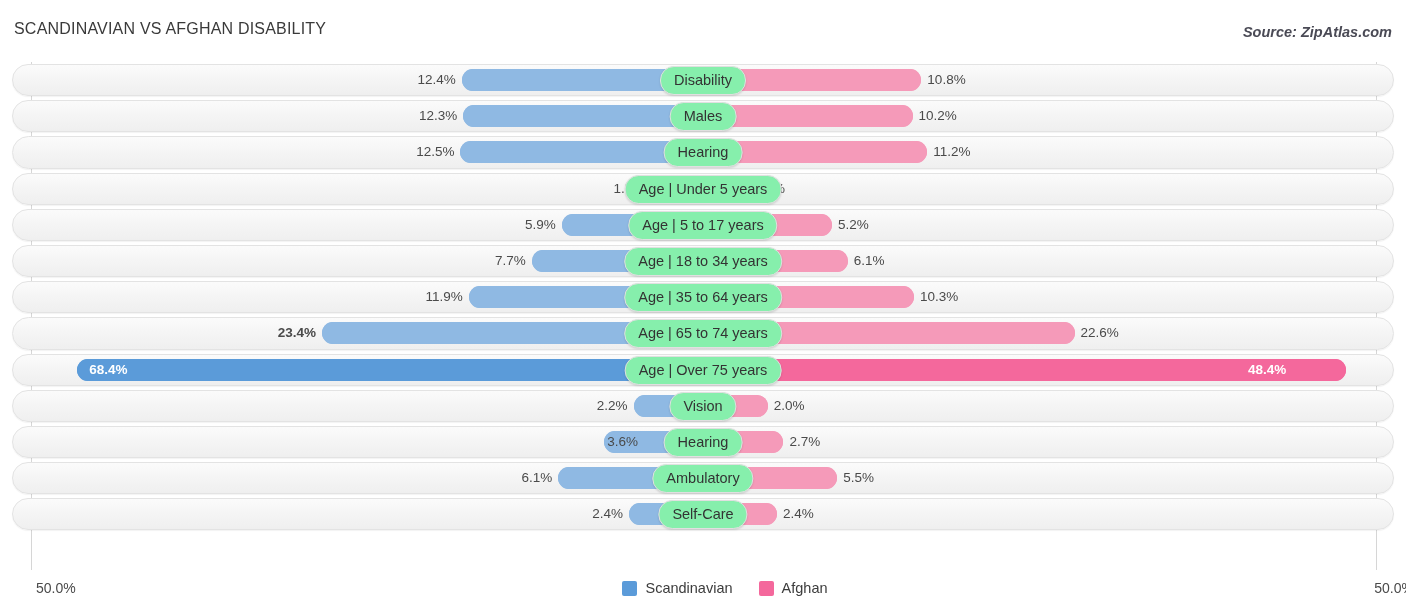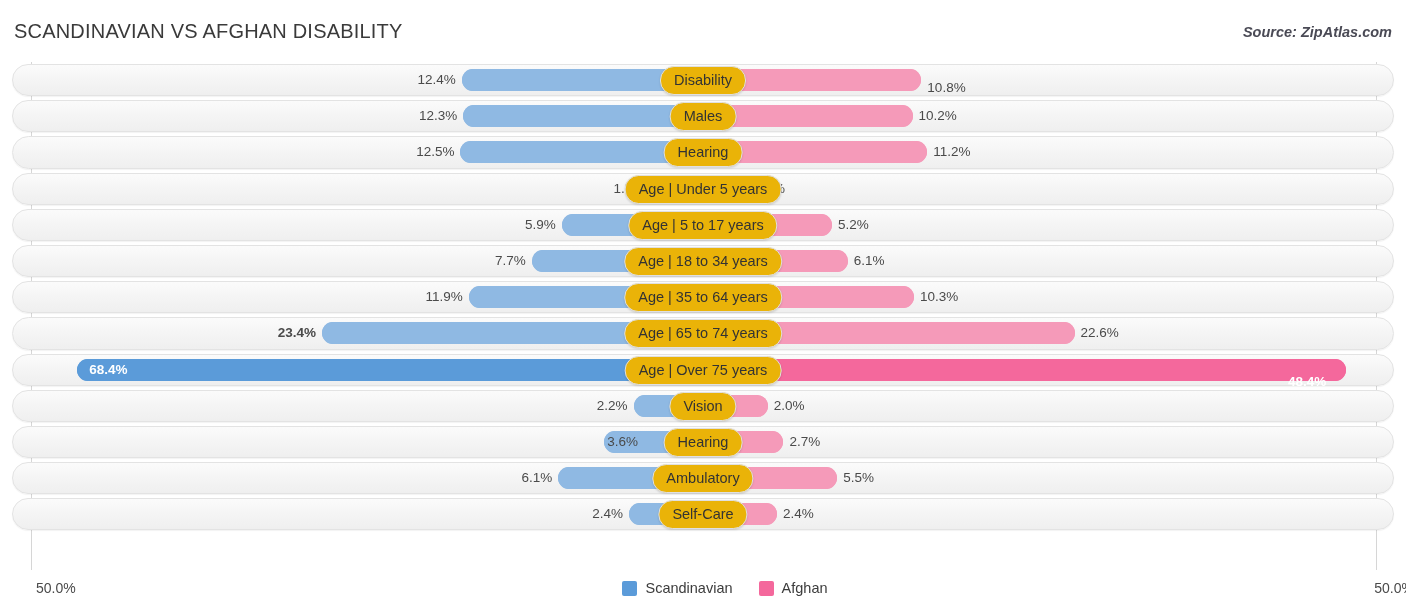--- a/index.html
+++ b/index.html
@@ -10,21 +10,21 @@
     font-family:"Liberation Sans","DejaVu Sans",sans-serif;
     color:#3c3c3c;
     overflow:hidden;
     position:relative;
   }
   .header{
     position:absolute;left:0;top:0;width:1406px;height:62px;
   }
   .title{
     position:absolute;left:14px;top:20px;
-    font-size:20px;letter-spacing:.2px;color:#3a3a3a;
+    font-size:16px;letter-spacing:.2px;color:#3a3a3a;
     font-weight:400;white-space:nowrap;
   }
   .source{
     position:absolute;right:14px;top:24px;
     font-size:14.5px;font-style:italic;font-weight:bold;color:#4a4a55;
     white-space:nowrap;
   }
   .plot{
     position:absolute;left:0;top:62px;width:1406px;height:508px;
   }
@@ -77,21 +77,21 @@
     position:absolute;top:9px;
     font-size:13.5px;color:#4a4a4a;white-space:nowrap;line-height:18px;
   }
   .val.l{text-align:right;}
   .val.r{text-align:left;}
   .row.hi .val.inside{color:#ffffff;font-weight:bold;font-size:13.5px;}
 
   .pill{
     position:absolute;left:50%;transform:translateX(-50%);
     top:4px;height:27px;line-height:27px;
-    background:#eab308;border:1px solid #e0e0e0;border-radius:14px;
+    background:#86efac;border:1px solid #e0e0e0;border-radius:14px;
     padding:0 13px;font-size:14.5px;color:#333;white-space:nowrap;
     box-shadow:0 1px 2px rgba(0,0,0,.13);
     z-index:5;
   }
 
   .footer{
     position:absolute;left:0;top:570px;width:1406px;height:42px;padding-left:44px;
   }
   .axis-lab{
     position:absolute;top:10px;font-size:14px;color:#4a4a4a;white-space:nowrap;
@@ -118,21 +118,21 @@
 
 <div class="plot">
   <div class="axis-line axis-left"></div>
   <div class="axis-line axis-right"></div>
   <div class="rows" id="rows">
       <div class="row">
         <div class="track"></div>
         <div class="bar left" style="left: 461.795px; width: 241.205px;"></div>
         <div class="bar right" style="left: 703px; width: 218.367px;"></div>
         <div class="val l" style="right: 950.205px;">12.4%</div>
-        <div class="val r" style="left: 927.367px; margin-top: 8px;">10.8%</div>
+        <div class="val r" style="left: 927.367px;">10.8%</div>
         <div class="pill">Disability</div>
       </div>
       <div class="row">
         <div class="track"></div>
         <div class="bar left" style="left: 463.197px; width: 239.803px;"></div>
         <div class="bar right" style="left: 703px; width: 209.563px;"></div>
         <div class="val l" style="right: 948.803px;">12.3%</div>
         <div class="val r" style="left: 918.563px;">10.2%</div>
         <div class="pill">Males</div>
       </div>
@@ -182,21 +182,21 @@
         <div class="bar right" style="left: 703px; width: 371.604px;"></div>
         <div class="val l" style="right: 1090.03px; font-weight: bold;">23.4%</div>
         <div class="val r" style="left: 1080.6px;">22.6%</div>
         <div class="pill">Age | 65 to 74 years</div>
       </div>
       <div class="row hi">
         <div class="track"></div>
         <div class="bar left" style="left: 77.3086px; width: 625.691px;"></div>
         <div class="bar right" style="left: 703px; width: 643px;"></div>
         <div class="val l inside" style="left: 89.3086px;">68.4%</div>
-        <div class="val r inside" style="left: 1288px; margin-top: 12px;">48.4%</div>
+        <div class="val r inside" style="left: 1248px;">48.4%</div>
         <div class="pill">Age | Over 75 years</div>
       </div>
       <div class="row">
         <div class="track"></div>
         <div class="bar left" style="left: 633.551px; width: 69.4491px;"></div>
         <div class="bar right" style="left: 703px; width: 64.8431px;"></div>
         <div class="val l" style="right: 778.449px;">2.2%</div>
         <div class="val r" style="left: 773.843px;">2.0%</div>
         <div class="pill">Vision</div>
       </div>

